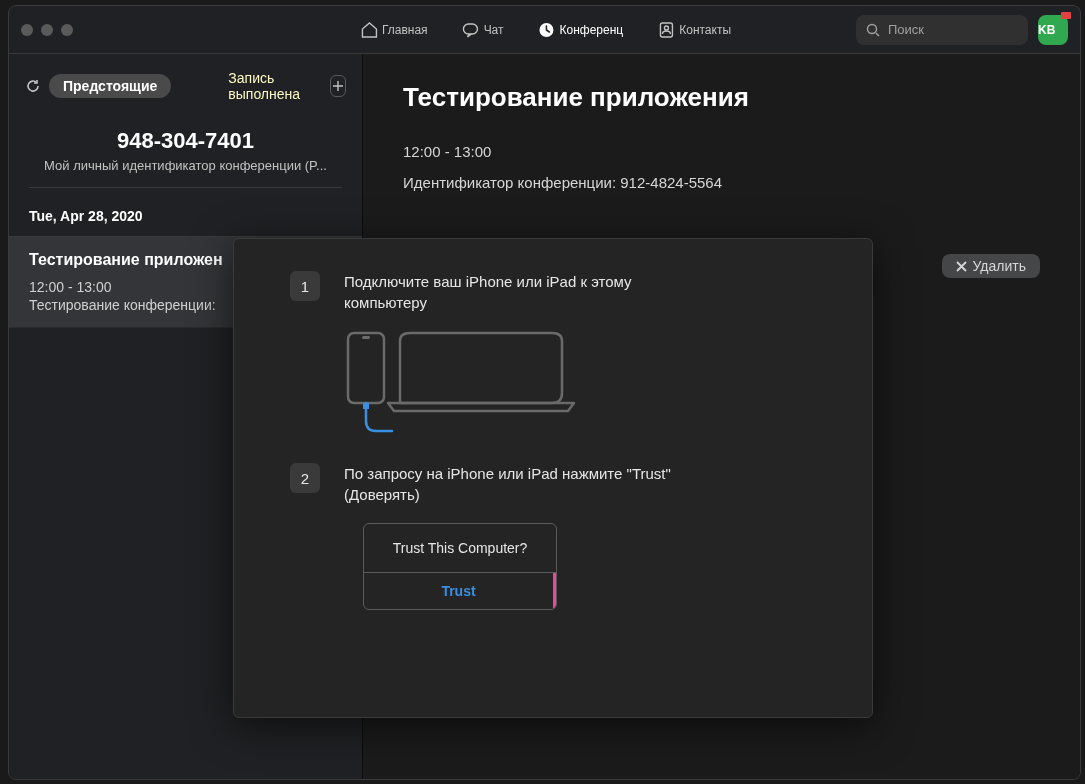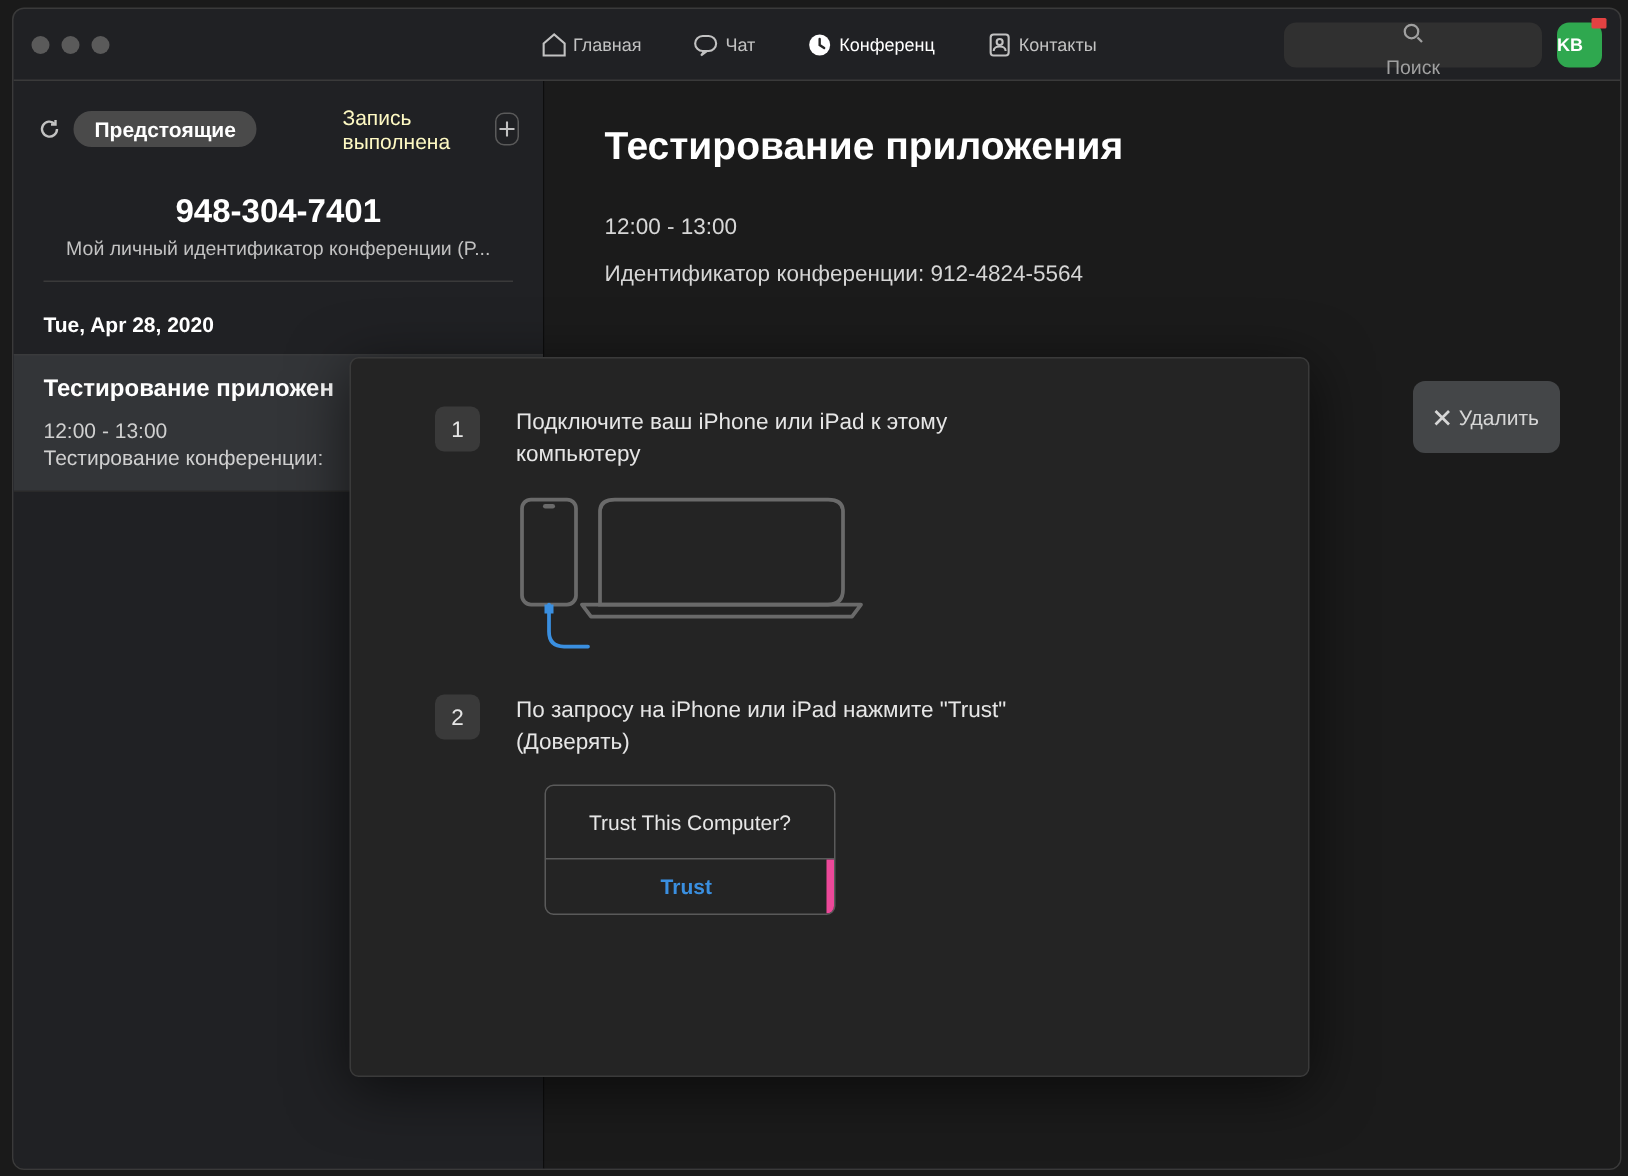--- a/index.html
+++ b/index.html
@@ -5,21 +5,21 @@
   * { box-sizing: border-box; margin: 0; padding: 0; font-family: -apple-system, BlinkMacSystemFont, "Segoe UI", Helvetica, Arial, sans-serif; }
   body { width: 1085px; height: 784px; background: #1a1a1a; overflow: hidden; position: relative; }
   .window { position: absolute; left: 8px; top: 5px; right: 4px; bottom: 4px; background: #202124; border-radius: 8px; display: flex; flex-direction: column; overflow: hidden; border: 1px solid #3a3a3a; }
   .titlebar { height: 48px; display: flex; align-items: center; padding: 0 12px; border-bottom: 1px solid #3a3a3a; position: relative; }
   .traffic-lights { display: flex; gap: 8px; }
   .tl { width: 12px; height: 12px; border-radius: 50%; background: #5a5a5a; }
   .nav-tabs { position: absolute; left: 50%; transform: translateX(-50%); display: flex; gap: 32px; }
   .nav-tab { display: flex; align-items: center; gap: 2px; color: #c2c2c2; font-size: 12px; cursor: pointer; }
   .nav-tab.active { color: #fff; }
   .nav-tab .ico { width: 22px; height: 18px; display:flex; align-items:center; justify-content:center; }
-  .search-box { margin-left: auto; background: #303030; border-radius: 8px; height: 30px; width: 172px; display: flex; align-items: center; padding: 0 10px; gap: 8px; color: #a0a0a0; font-size: 13px; flex-direction: column; }
+  .search-box { margin-left: auto; background: #303030; border-radius: 8px; height: 30px; width: 172px; display: flex; align-items: center; padding: 0 10px; gap: 8px; color: #a0a0a0; font-size: 13px; }
   .avatar { margin-left: 10px; width: 30px; height: 30px; border-radius: 8px; background: #2fa84f; color: #fff; display: flex; align-items: center; justify-content: flex-start; font-size: 12px; font-weight: 600; position: relative; }
   .avatar-badge { position:absolute; top:-3px; right:-3px; width:10px; height:7px; background:#e34242; border-radius:1px;}
   .content { flex: 1; display: flex; min-height: 0; }
   .sidebar { width: 354px; border-right: 1px solid #0d0d0d; background: #202124; display:flex; flex-direction:column;}
   .sb-top { display:flex; align-items:center; gap:8px; padding: 12px 16px 10px 16px;}
   .refresh-ico { color:#c2c2c2; width:18px; height:18px; display:flex; align-items:center; justify-content:center; cursor:pointer;}
   .filter-pill { background:#4a4a4a; border-radius: 14px; padding: 4px 14px; color:#fff; font-size:14px; font-weight:600; cursor:pointer;}
   .filter-link { color:#fef9c3; font-size:14px; cursor:pointer; padding:4px 6px;margin-left:43px;}
   .plus-btn { margin-left:auto; width:22px; height:22px; border:1px solid #5a5a5a; border-radius:6px; color:#c2c2c2; display:flex; align-items:center; justify-content:center; font-size:14px; cursor:pointer;}
   .pmi-block { text-align:center; padding: 12px 20px 14px 20px;}
@@ -28,31 +28,31 @@
   .hr { height:1px; background:#3a3a3a; margin: 0 20px 10px 20px;}
   .date-head { color:#fff; font-weight:700; font-size:14px; padding: 10px 20px 12px 20px;}
   .meeting-item { background:#333538; padding: 14px 20px 14px 20px; border-top:1px solid #3a3b3c; border-bottom:1px solid #2a2a2a; cursor:pointer;}
   .meeting-title { color:#fff; font-weight:700; font-size:16px; white-space:nowrap; overflow:hidden; text-overflow:ellipsis;}
   .meeting-time { color:#d0d0d0; font-size:14px; margin-top:10px;}
   .meeting-id { color:#d0d0d0; font-size:14px; margin-top:2px; white-space:nowrap; overflow:hidden; text-overflow:ellipsis;}
   .main { flex:1; background:#1b1b1b; padding: 28px 40px; position:relative;}
   .main h1 { color:#fff; font-size:26px; font-weight:700;}
   .main-time { color:#d6d6d6; font-size:15px; margin-top:30px;}
   .main-id { color:#d6d6d6; font-size:15px; margin-top:14px;}
-  .del-btn { position:absolute; right:40px; top:200px; background:#444648; color:#d6d6d6; border:none; border-radius:8px; padding:16px 14px; font-size:14px; display:flex; align-items:center; gap:6px; cursor:pointer;}
+  .del-btn { position:absolute; right:40px; top:200px; background:#444648; color:#d6d6d6; border:none; border-radius:8px; padding:4px 14px; font-size:14px; display:flex; align-items:center; gap:6px; cursor:pointer;}
   .modal { position:absolute; left:224px; top:232px; width:640px; height:480px; background:#242424; border:1px solid #3a3a3a; border-radius:6px; padding: 32px 56px; box-shadow: 0 8px 40px rgba(0,0,0,0.6);}
   .step { display:flex; gap:24px; align-items:flex-start; margin-bottom: 18px;}
   .step-num { width:30px; height:30px; background:#3a3a3a; color:#e6e6e6; border-radius:6px; display:flex; align-items:center; justify-content:center; font-size:15px; flex-shrink:0;}
   .step-text { color:#e6e6e6; font-size:15px; line-height:1.4; max-width:340px;}
   .devices { margin-left:54px; margin-bottom:22px;}
   .trust-box { margin-left:73px; width:194px; border:1px solid #5a5a5a; border-radius:6px; overflow:hidden;}
   .trust-title { text-align:center; color:#e6e6e6; font-size:14px; padding:16px 8px; }
   .trust-btns { display:flex; border-top:1px solid #5a5a5a;}
   .trust-btns div { flex:1; text-align:center; padding:10px 4px; font-size:14px; }
-  .trust-btns .trust { color:#3a8fe0; font-weight:600; border-right:5px solid #ec4899; cursor:pointer;}
+  .trust-btns .trust { color:#3a8fe0; font-weight:600; border-right:3px solid #ec4899; cursor:pointer;}
   .trust-btns .donttrust { color:#e6e6e6; }
   svg { display:block; }
 </style>
 </head>
 <body>
 
 <div class="window">
   <div class="titlebar">
     <div class="traffic-lights">
       <div class="tl"></div>

